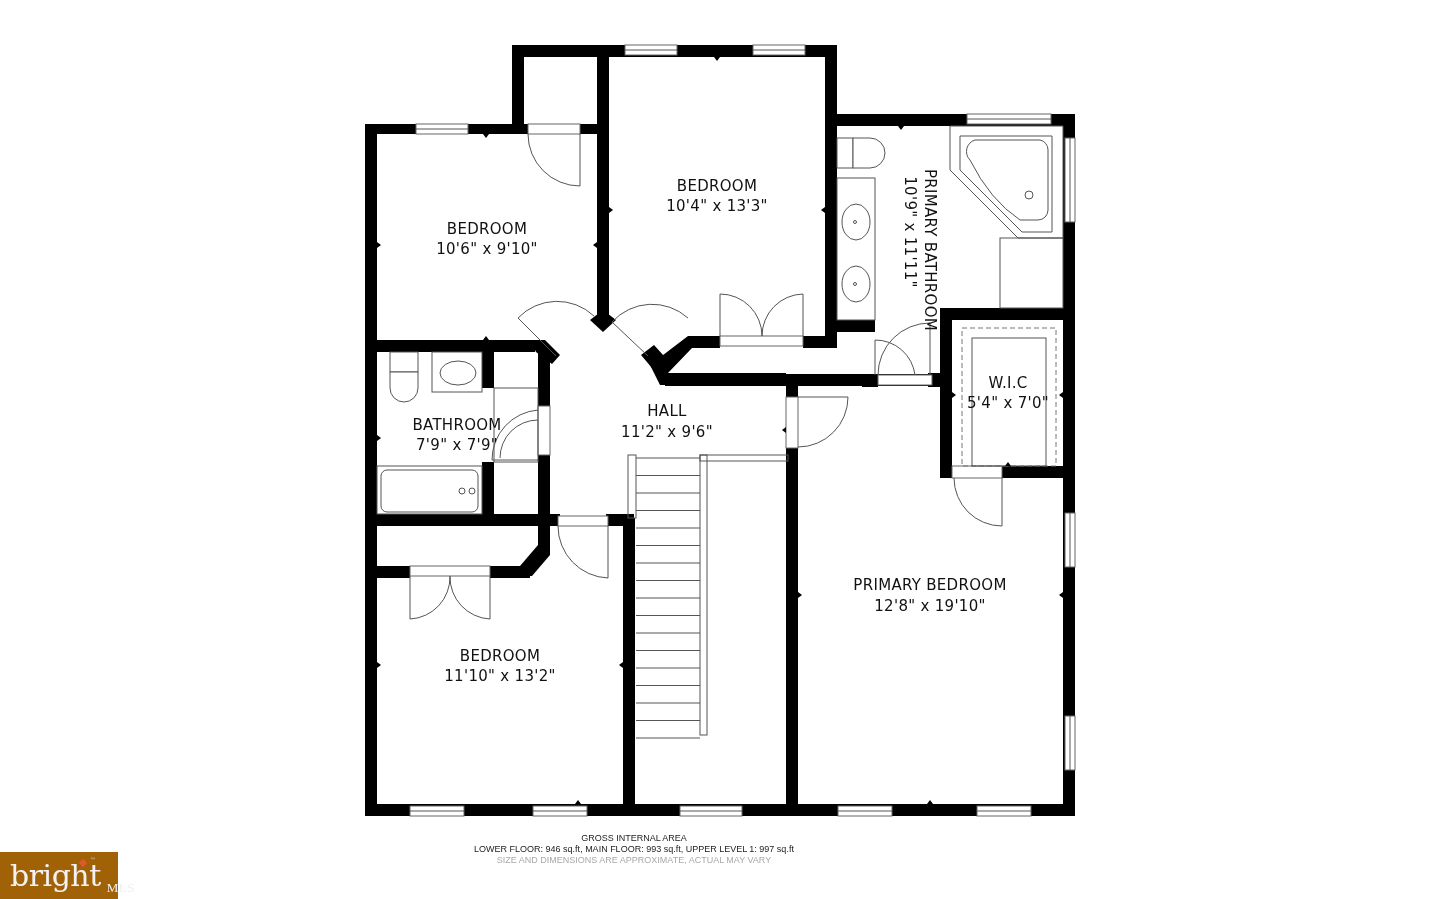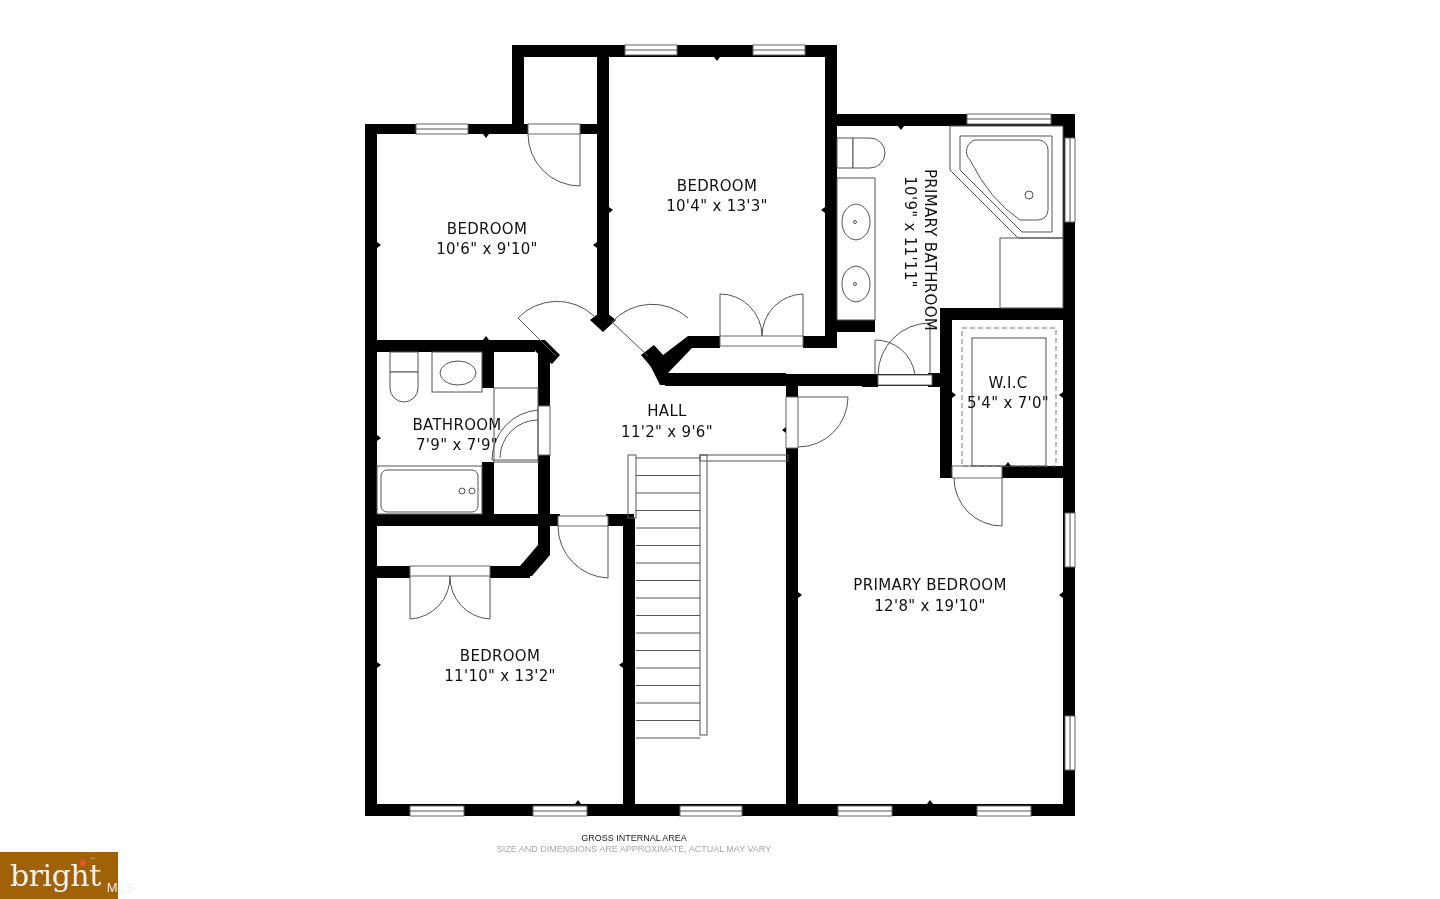--- a/index.html
+++ b/index.html
@@ -12,21 +12,21 @@
     .dash { fill: none; stroke: #777; stroke-width: 1; stroke-dasharray: 5 3; }
     .room-label { font-family: "DejaVu Sans", sans-serif; font-size: 15px; fill: #111; text-anchor: middle; letter-spacing: 0.3px; }
     .tick { fill: #000; }
     .footer { position: absolute; left: 0; width: 1268px; text-align: center; font-family: "Liberation Sans", sans-serif; font-size: 9px; line-height: 11px; color: #222; }
     .footer .line { display: block; }
     .footer .note { color: #a8a8a8; }
     .logo { position: absolute; left: 0; top: 852px; width: 118px; height: 47px; background: #a16207; display: flex; align-items: center; }
     .logo .word { font-family: "DejaVu Serif", serif; font-size: 30px; color: #f2f2f2; margin-left: 10px; letter-spacing: -0.5px; position: relative; }
     .logo .dot { position: absolute; width: 6px; height: 6px; background: #e2572b; border-radius: 1px; transform: rotate(45deg); left: 80px; top: 8px; }
     .logo .tm { font-size: 6px; color: #ddd; position: absolute; left: 90px; top: 4px; font-family: "DejaVu Sans", sans-serif; }
-    .logo .mls { font-family: Liberation Sans, sans-serif; font-size: 13px; color: #f0f0f0; margin-left: 6px; margin-top: 24px; letter-spacing: 0.5px; }
+    .logo .mls { font-family: Liberation Serif, serif; font-size: 13px; color: #f0f0f0; margin-left: 6px; margin-top: 24px; letter-spacing: 0.5px; }
   </style>
 </head>
 <body>
 
 <svg id="plan" viewBox="0 0 1440 899" xmlns="http://www.w3.org/2000/svg">
 
   <g>
 
     <rect class="wall" x="365" y="124" width="12" height="692"></rect>
     <rect class="wall" x="365" y="124" width="235" height="10"></rect>
@@ -252,20 +252,21 @@
     <polygon class="tick" points="798,592 798,598 802,595"></polygon>
     <polygon class="tick" points="1063,592 1063,598 1059,595"></polygon>
     <polygon class="tick" points="927,804 933,804 930,800"></polygon>
     <polygon class="tick" points="786,427 786,433 782,430"></polygon>
     <polygon class="tick" points="898,126 904,126 901,130"></polygon>
   </g>
 </svg>
 
 <div class="footer" style="top:833px;">
   <span class="line">GROSS INTERNAL AREA</span>
+  <span class="line">LOWER FLOOR: 946 sq.ft, MAIN FLOOR: 993 sq.ft, UPPER LEVEL 1: 997 sq.ft</span>
   <span class="line note">SIZE AND DIMENSIONS ARE APPROXIMATE, ACTUAL MAY VARY</span>
 </div>
 
 <div class="logo">
   <span class="word">bright</span>
   <span class="dot"></span>
   <span class="tm">™</span>
   <span class="mls">MLS</span>
 </div>
 

